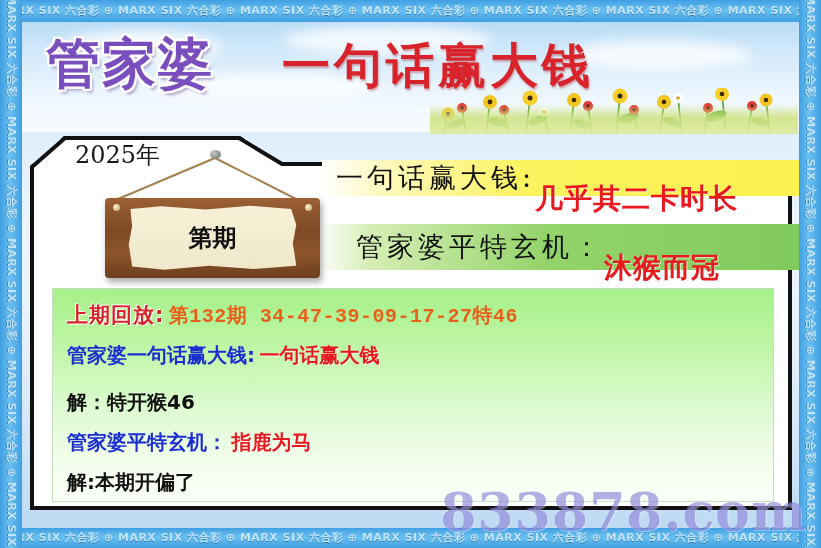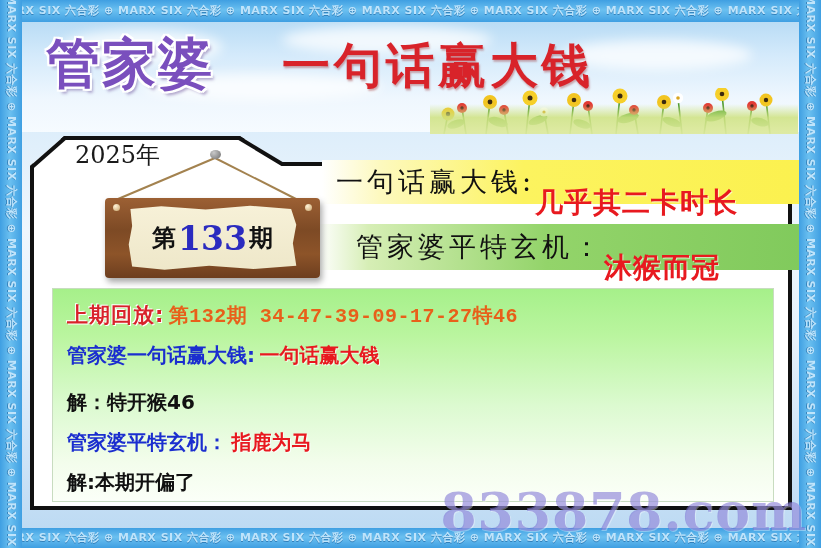--- a/index.html
+++ b/index.html
@@ -82,21 +82,21 @@
     box-shadow:0 1px 3px rgba(0,0,0,.3);
     -webkit-clip-path:polygon(2% 6%,20% 2%,46% 7%,72% 1%,96% 6%,99% 30%,97% 58%,99% 92%,74% 97%,48% 92%,22% 98%,3% 93%,1% 60%,3% 32%);
     clip-path:polygon(2% 6%,20% 2%,46% 7%,72% 1%,96% 6%,99% 30%,97% 58%,99% 92%,74% 97%,48% 92%,22% 98%,3% 93%,1% 60%,3% 32%);
   }
   .issue{position:absolute;left:0;top:0;width:171px;height:66px;display:flex;align-items:center;justify-content:center;}
   .issue .cn{font-family:"DejaVu Serif","Liberation Serif",serif;font-weight:bold;font-size:24px;color:#111;}
   .issue .num{font-family:"DejaVu Serif","Liberation Serif",serif;font-weight:bold;font-size:33px;color:#2b2bbf;padding:0 2px;}
 
   
   .bar{position:absolute;z-index:20;display:flex;align-items:center;white-space:nowrap;}
-  .bar-yellow{left:322px;top:160px;width:466px;height:44px;
+  .bar-yellow{left:322px;top:160px;width:466px;height:36px;
     background:linear-gradient(90deg,#ffffff 0%,#fdf9bf 12%,#fcf35f 42%,#fbf14f 100%);}
   .bar-green{left:318px;top:224px;width:470px;height:46px;
     background:linear-gradient(90deg,#ffffff 0%,#d6eeb5 10%,#93d46a 45%,#7fc95b 100%);}
   .bar .lbl{font-family:"DejaVu Serif","Liberation Serif",serif;font-size:27px;color:#111;letter-spacing:4px;}
   .bar .val{font-family:"DejaVu Sans",sans-serif;font-weight:bold;font-size:28px;color:#e8191f;letter-spacing:1px;
     text-shadow:1px 1px 0 rgba(255,255,255,.6);margin-top:42px;}
   .bar-yellow{padding-left:14px;}
   .bar-green{padding-left:38px;}
 
   
@@ -249,21 +249,20 @@
 
   <div class="nail"></div>
   <svg style="position:absolute;left:100px;top:155px;width:230px;height:55px;z-index:21;" viewBox="0 0 230 55">
     <path d="M115 3 L18 44" stroke="#a3824f" stroke-width="2" fill="none"></path>
     <path d="M115 3 L196 44" stroke="#a3824f" stroke-width="2" fill="none"></path>
   </svg>
   <div class="board">
     <div class="paper">
       <div class="issue">
         <span class="cn">第</span>
-        <span class="num">133</span>
         <span class="cn">期</span>
       </div>
     </div>
   </div>
 
   <div class="bar bar-yellow">
     <span class="lbl">一句话赢大钱:</span>
     <span class="val">几乎其二卡时长</span>
   </div>
 

